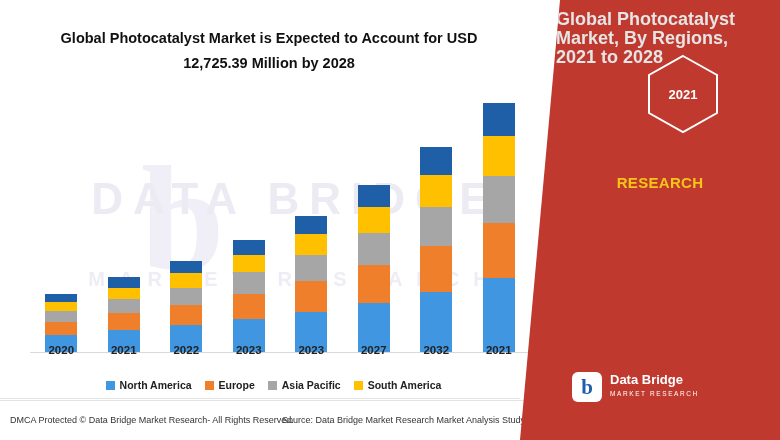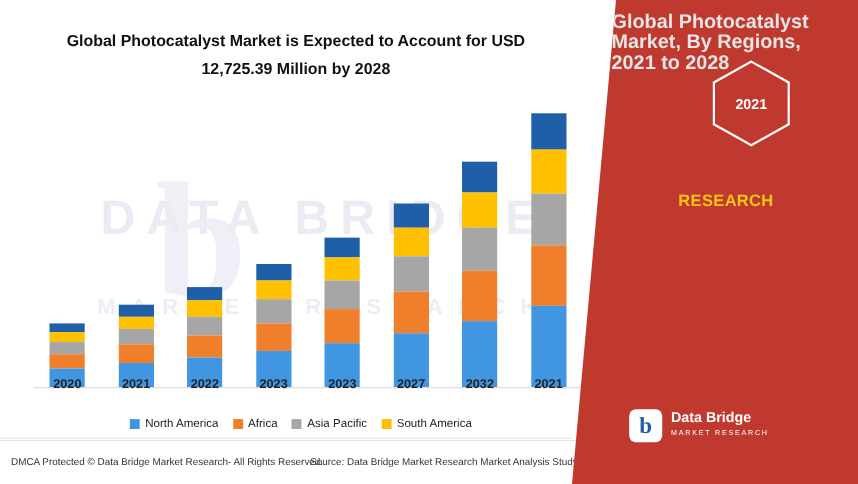--- a/index.html
+++ b/index.html
@@ -85,21 +85,21 @@
     position:absolute;left:30px;top:352px;width:500px;height:1px;background:#d9d9d9;
   }
   .xlabels{
     position:absolute;left:30px;top:344px;width:500px;display:flex;
   }
   .xlabels div{flex:1;text-align:center;font-size:11.5px;font-weight:700;color:#222;}
 
   
   .legend{
     position:absolute;left:16px;top:376px;width:515px;height:18px;
-    display:flex;align-items:center;justify-content:center;gap:13px;
+    display:flex;align-items:center;justify-content:center;gap:13px;font-weight:bold;
   }
   .lg{display:flex;align-items:center;gap:5px;font-size:10.5px;color:#222;}
   .lg i{width:9px;height:9px;display:inline-block;}
 
   
   .footer{
     position:absolute;left:0;top:400px;width:780px;height:40px;
     border-top:1px solid #e3e3e3;background:#ffffff;
   }
   .foot-left{position:absolute;left:10px;top:14px;font-size:9px;color:#333;}
@@ -207,21 +207,21 @@
       <div>2021</div>
     </div>
 
   <div class="legend" id="legend">
       <div class="lg">
         <i style="background: rgb(64, 150, 224);"></i>
         <span>North America</span>
       </div>
       <div class="lg">
         <i style="background: rgb(239, 127, 42);"></i>
-        <span>Africa</span>
+        <span>Europe</span>
       </div>
       <div class="lg">
         <i style="background: rgb(166, 166, 166);"></i>
         <span>Asia Pacific</span>
       </div>
       <div class="lg">
         <i style="background: rgb(255, 192, 0);"></i>
         <span>South America</span>
       </div>
     </div>

